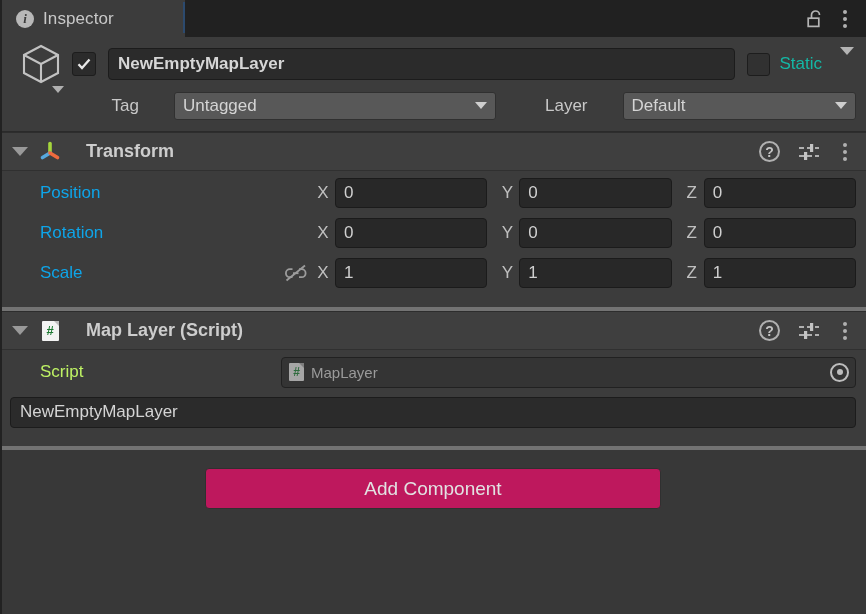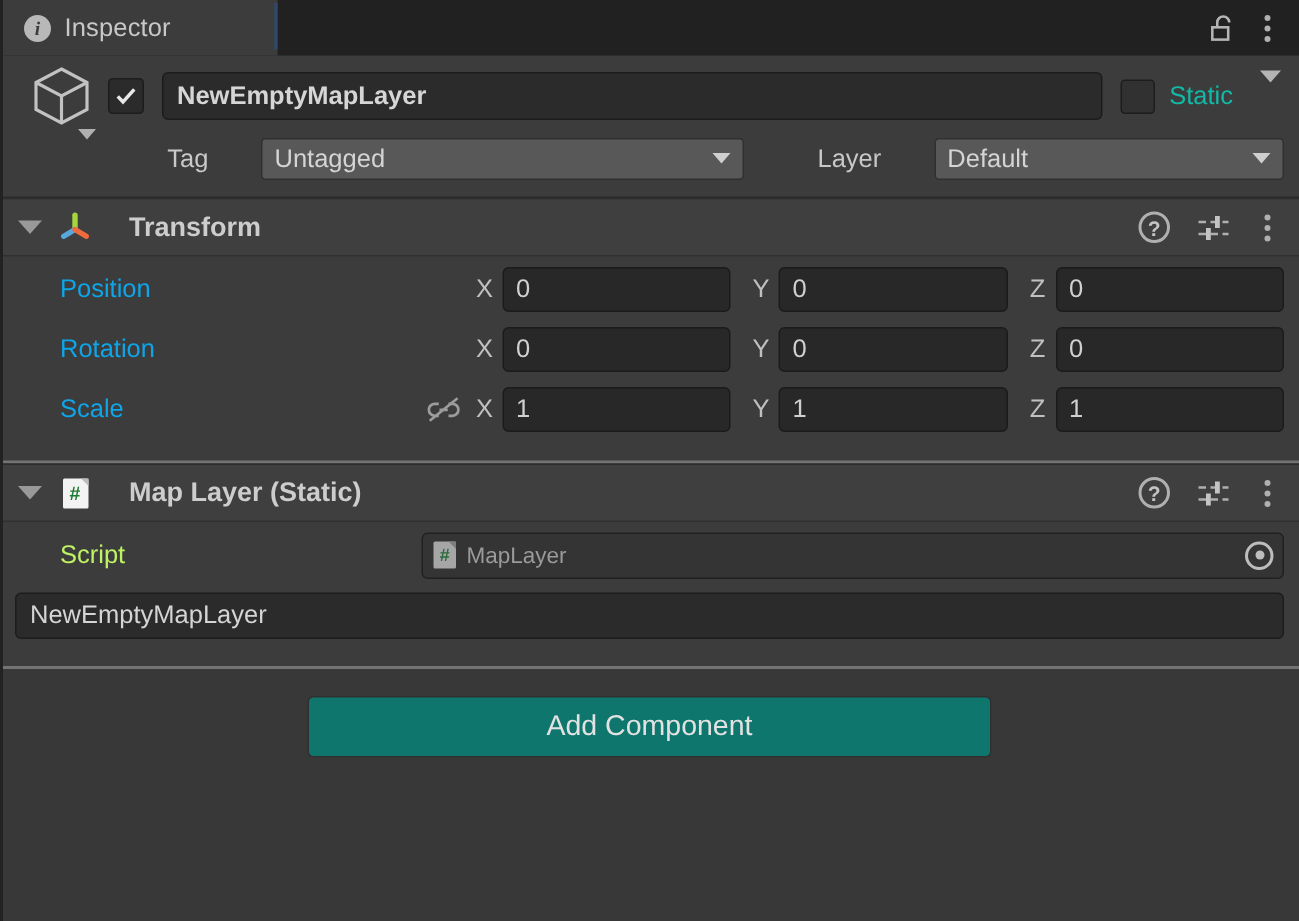--- a/index.html
+++ b/index.html
@@ -204,21 +204,21 @@
     border-top-width: 7px;
     border-top-color: #cfcfcf;
   }
   .dd-tag { width: 322px; }
   .dd-layer { flex: 1; margin-right: 0; }
 
   
   .component {
     background: #3c3c3c;
     border-top: 1px solid #2d2d2d;
-    border-bottom: 2px solid #737373;
+    border-bottom: 4px solid #737373;
     flex: 0 0 auto;
   }
   .comp-header {
     height: 38px;
     background: #3f3f3f;
     display: flex;
     align-items: center;
     padding: 0 14px 0 12px;
     border-bottom: 1px solid #303030;
   }
@@ -383,21 +383,21 @@
   .addcomp-area {
     background: #383838;
     padding: 18px 0 0 0;
     display: flex;
     justify-content: center;
     flex: 0 0 auto;
   }
   .add-btn {
     width: 456px;
     height: 41px;
-    background: #0f766e;
+    background: #be185d;
     border: 1px solid #303030;
     border-radius: 4px;
     color: #e2e2e2;
     font-size: 19px;
     display: flex;
     align-items: center;
     justify-content: center;
   }
   .filler { flex: 1 1 auto; background: #383838; }
 
@@ -544,21 +544,21 @@
 
     </div>
   </div>
 
   <div class="component">
     <div class="comp-header">
       <span class="foldout"></span>
       <span class="comp-icon">
         <span class="script-doc">#</span>
       </span>
-      <span class="comp-title">Map Layer (Static)</span>
+      <span class="comp-title">Map Layer (Script)</span>
       <span class="comp-header-right">
         <span class="q-icon">?</span>
         <span class="icon-btn">
           <svg width="24" height="20" viewBox="0 0 24 20">
             <line x1="2" y1="6" x2="22" y2="6" stroke="#b0b0b0" stroke-width="1.8" stroke-dasharray="5 3"></line>
             <line x1="2" y1="14" x2="22" y2="14" stroke="#b0b0b0" stroke-width="1.8" stroke-dasharray="5 3"></line>
             <rect x="13" y="2" width="3.2" height="8" fill="#c4c4c4"></rect>
             <rect x="7" y="10" width="3.2" height="8" fill="#c4c4c4"></rect>
           </svg>
         </span>

